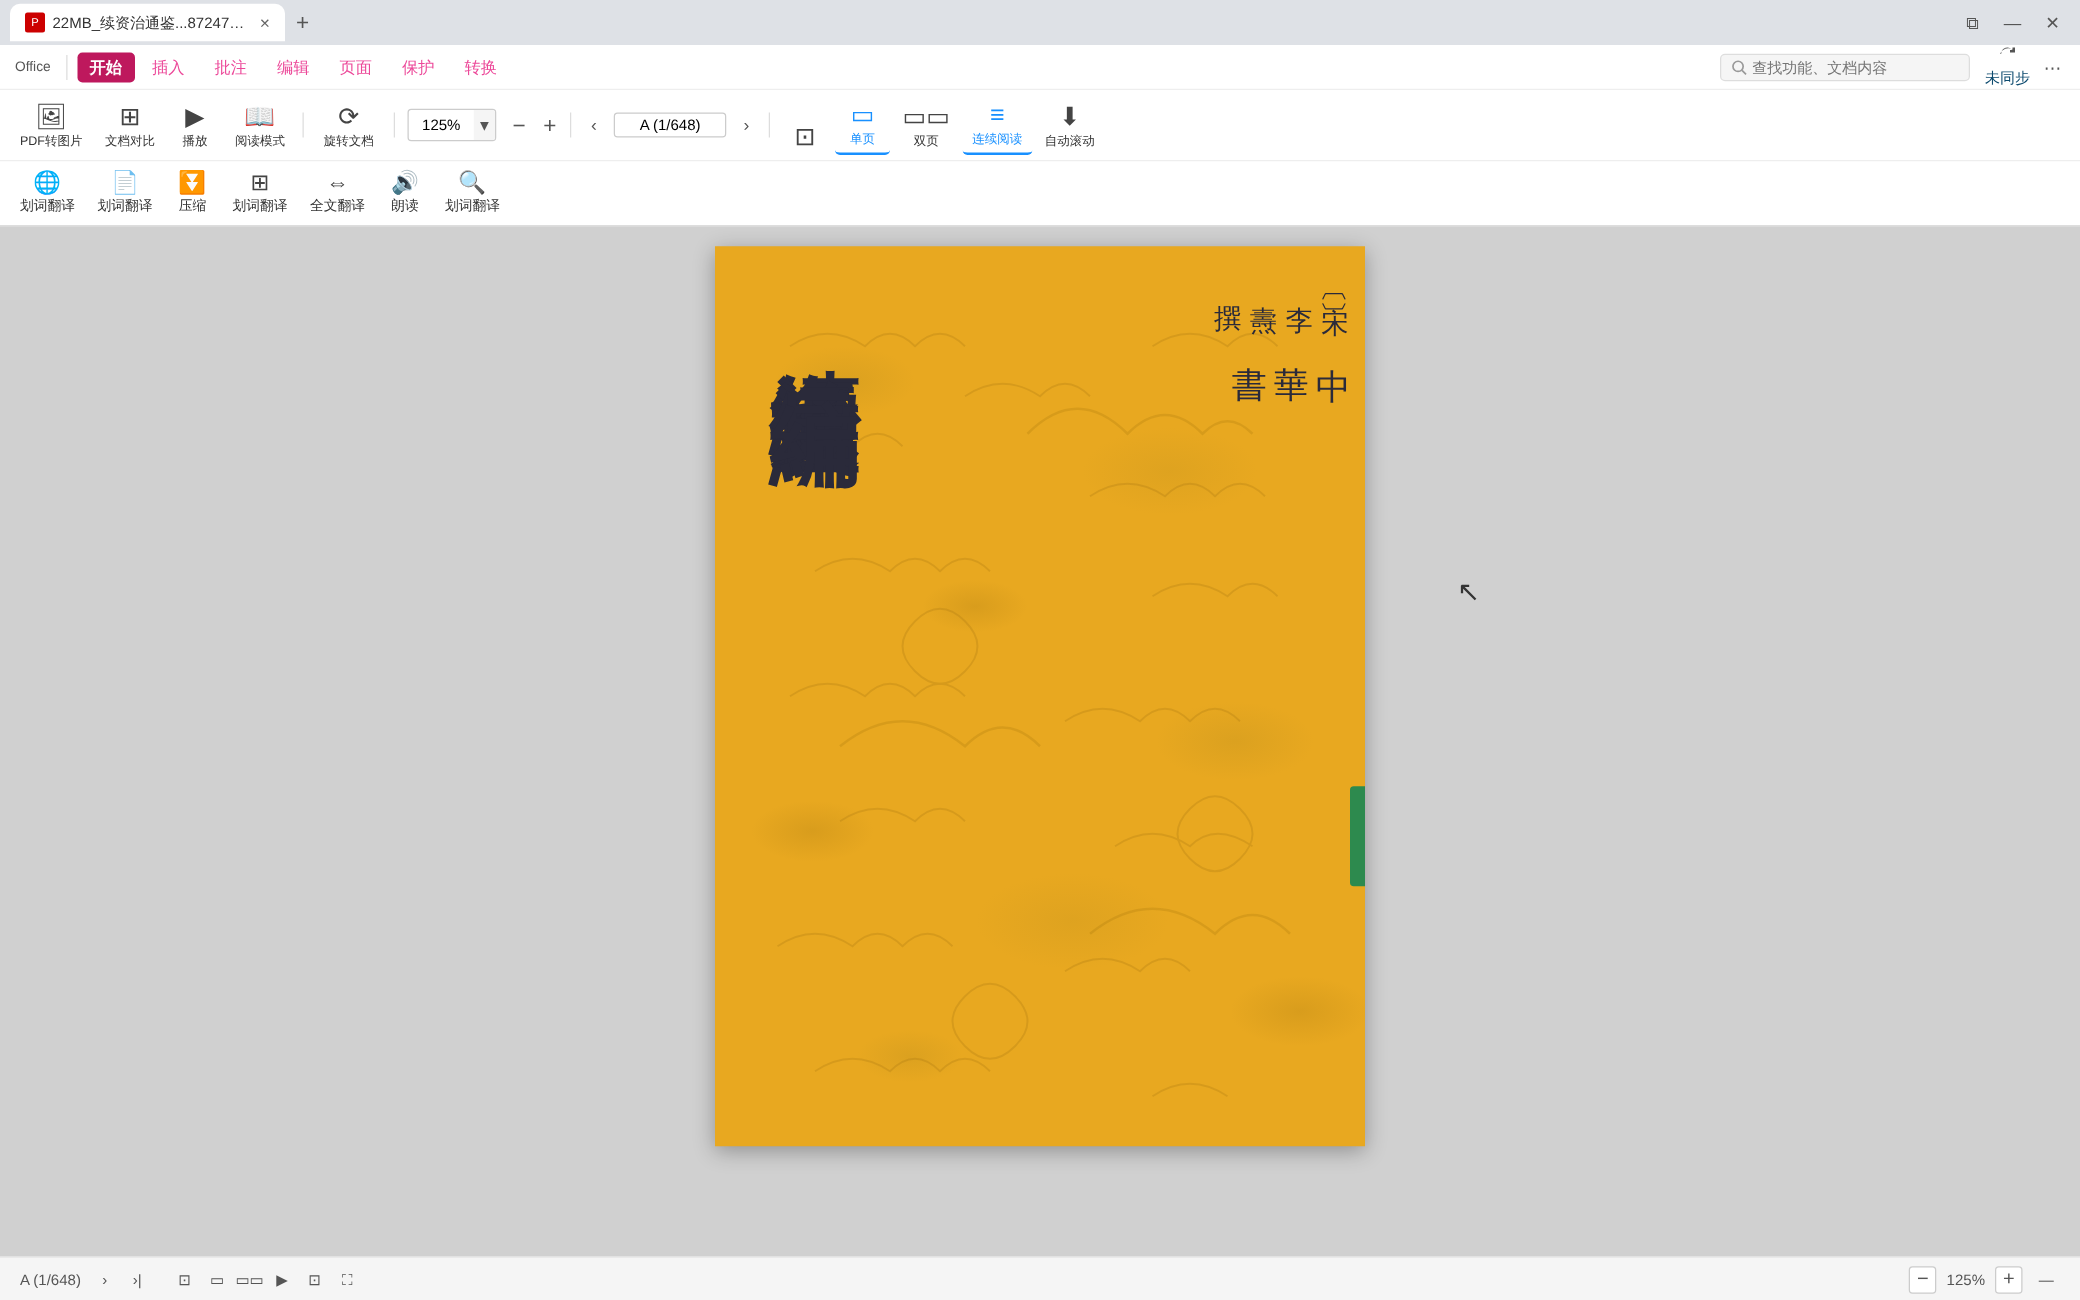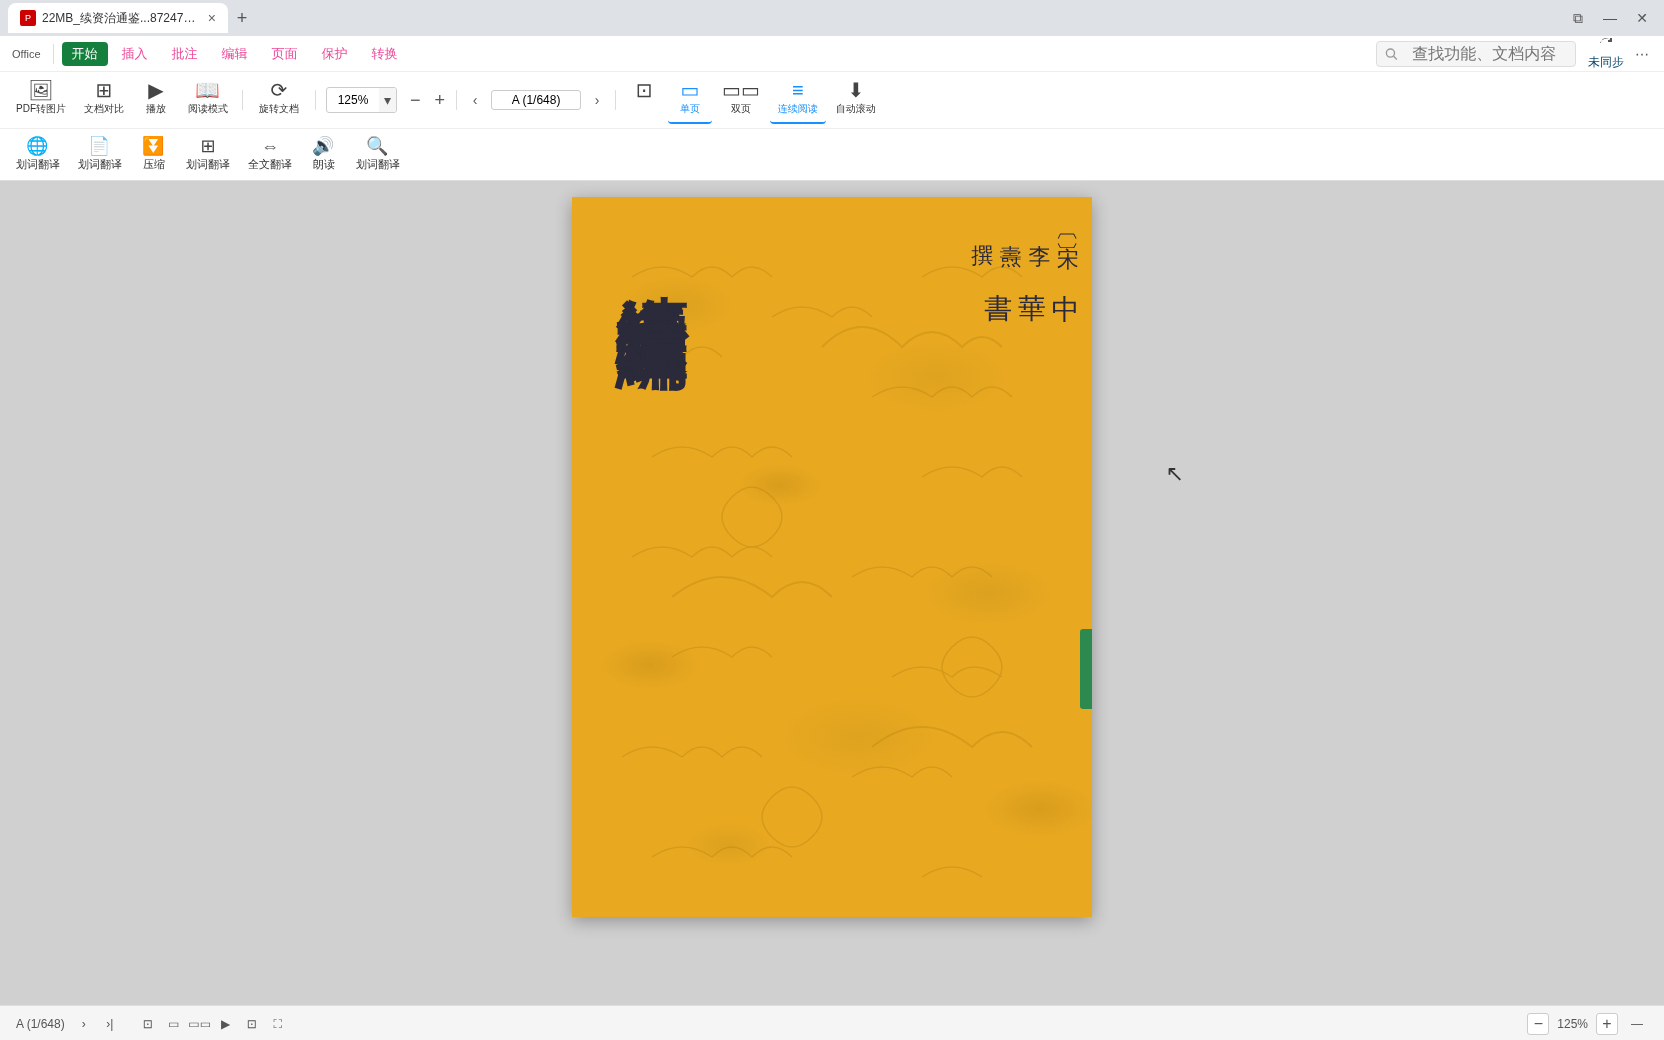--- a/index.html
+++ b/index.html
@@ -53,67 +53,66 @@
       border-bottom: 1px solid #eee;
     }
     .menu-item {
       padding: 4px 10px;
       cursor: pointer;
       border-radius: 3px;
       font-size: 13px;
       color: #ec4899;
     }
     .menu-item.start-btn {
-      background: #15803d;
+      background: #be185d;
       color: #fff;
       border-radius: 4px;
       padding: 3px 10px;
-      font-weight: normal;
+      font-weight: bold;
     }
     .toolbar-sep { width: 1px; height: 20px; background: #ddd; margin: 0 4px; }
     .search-bar {
       margin-left: auto;
       display: flex;
       align-items: center;
       background: #f5f5f5;
       border: 1px solid #ddd;
       border-radius: 4px;
       padding: 3px 8px;
       gap: 4px;
       width: 200px;
     }
     .search-bar input {
       border: none;
       background: transparent;
       outline: none;
-      font-size: 16px;
+      font-size: 12px;
       color: #333;
       width: 100%;
-      text-align: center;
     }
     .sync-btn { display:flex; align-items:center; gap:4px; font-size:12px; color:#0c4a6e; margin-left:8px; cursor:pointer;flex-direction:column; }
 
     
     .main-toolbar {
       height: 56px;
       display: flex;
       align-items: center;
       padding: 0 8px;
       gap: 2px;
     }
     .toolbar-group {
       display: flex;
       align-items: center;
       gap: 2px;
     }
     .tb-btn {
       display: flex;
       flex-direction: column;
       align-items: center;
-      justify-content: flex-start;
+      justify-content: flex-end;
       padding: 4px 8px;
       cursor: pointer;
       border-radius: 4px;
       min-width: 44px;
       height: 48px;
       font-size: 11px;
       color: #333;
       gap: 2px;
     }
     .tb-btn .icon { font-size: 20px; color: #444; line-height: 1; }

